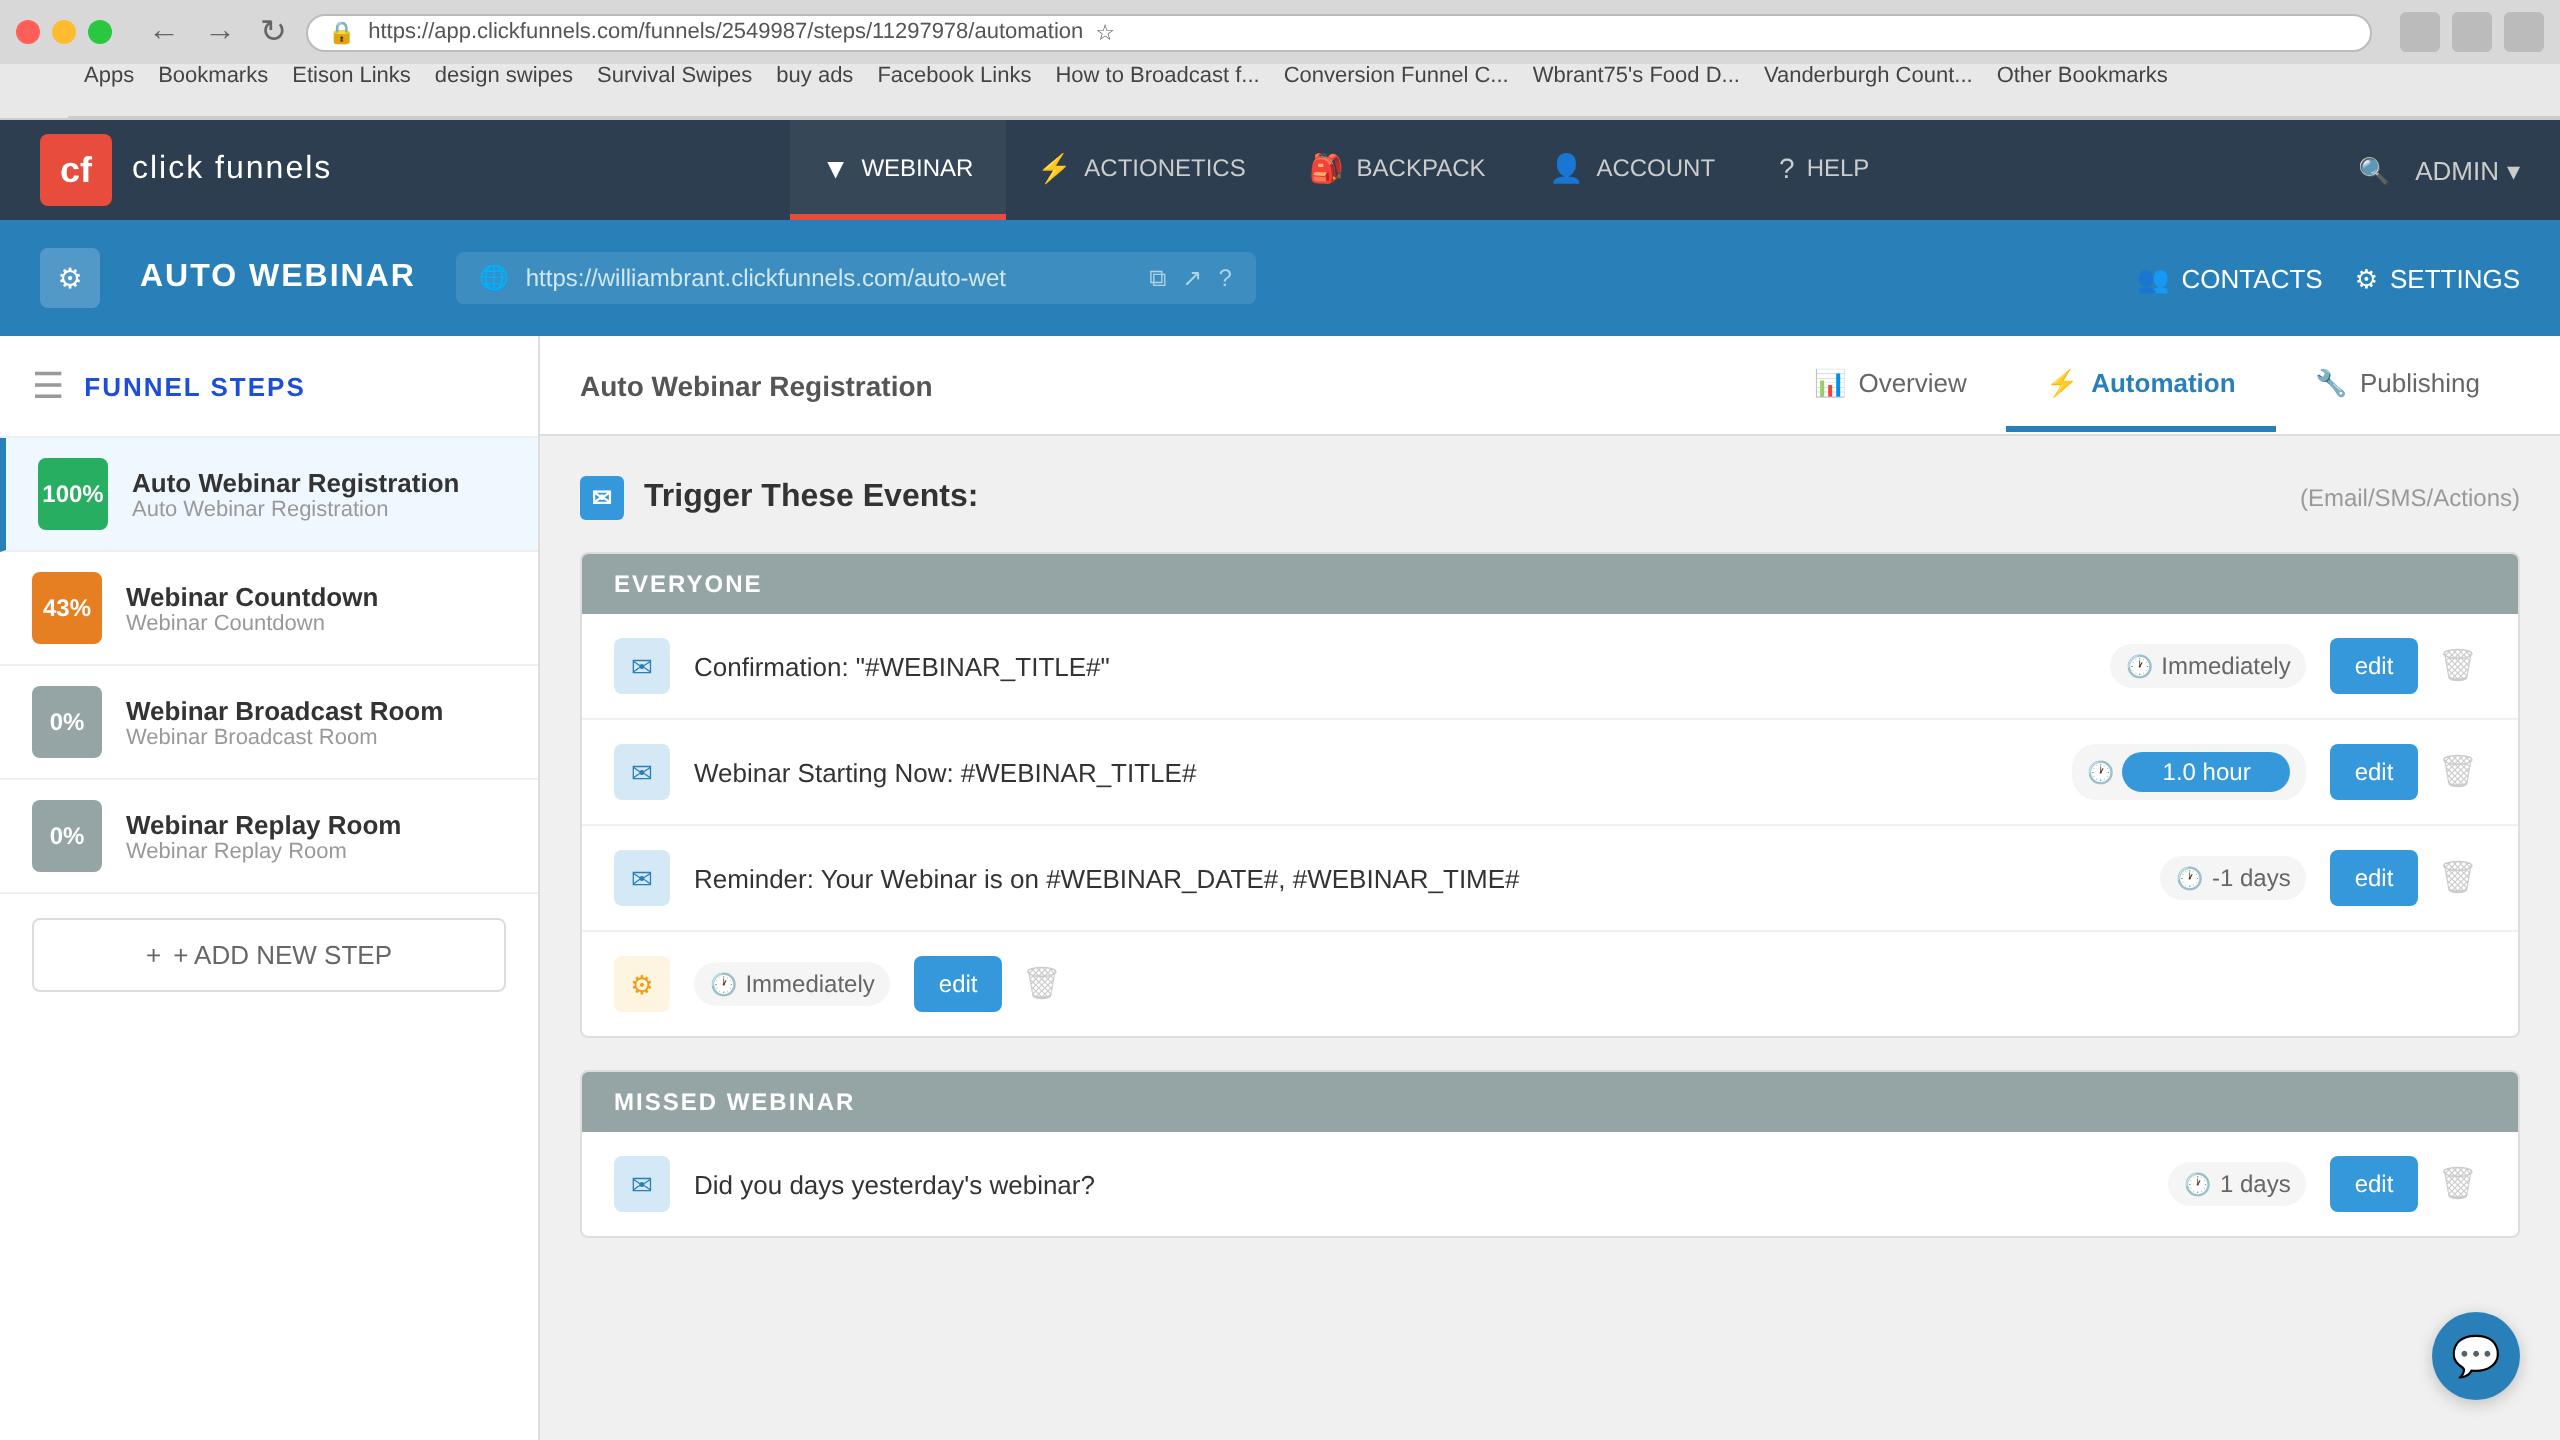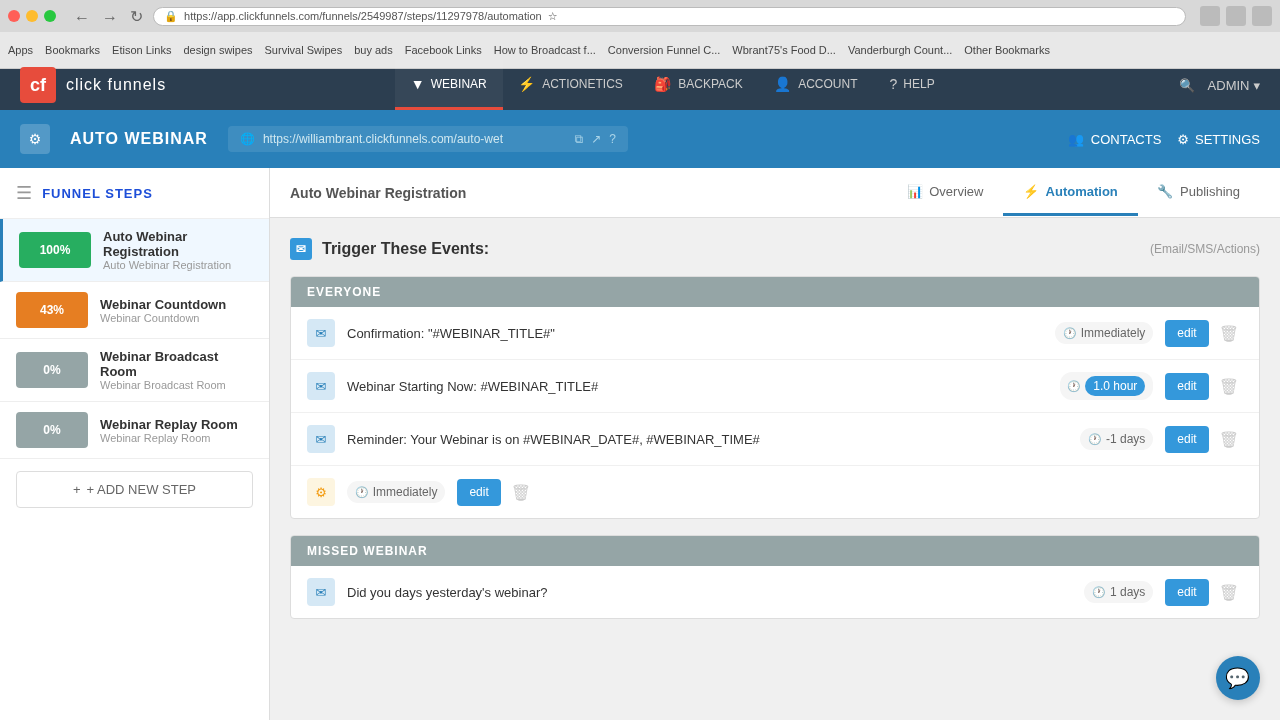--- a/index.html
+++ b/index.html
@@ -40,26 +40,27 @@
       gap: 6px;
     }
     .address-bar span { color: #555; font-size: 11px; }
     .browser-icons { display: flex; gap: 6px; margin-left: 8px; }
     .browser-icon { width: 20px; height: 20px; background: #bbb; border-radius: 3px; }
 
     .bookmarks-bar {
       background: #e8e8e8;
       height: 28px;
       display: flex;
-      align-items: center;
-      padding: 18px 8px;
+      align-items: flex-start;
+      padding: 0 8px;
       gap: 12px;
       font-size: 11px;
       color: #444;
       border-bottom: 1px solid #ccc;
+      margin-left: 34px;
     }
     .bookmark-item { cursor: pointer; white-space: nowrap; color: #444; text-decoration: none; }
 
     
     .app-header {
       background: #2c3e50;
       height: 50px;
       display: flex;
       align-items: center;
       padding: 0 20px;
@@ -194,21 +195,21 @@
     .funnel-step {
       display: flex;
       align-items: center;
       padding: 10px 16px;
       gap: 12px;
       border-bottom: 1px solid #eee;
       cursor: pointer;
     }
     .funnel-step.active { background: #f0f8ff; border-left: 3px solid #2980b9; }
     .step-percent {
-      width: 72px;
+      width: 35px;
       height: 36px;
       border-radius: 4px;
       display: flex;
       align-items: center;
       justify-content: center;
       color: white;
       font-size: 12px;
       font-weight: bold;
       flex-shrink: 0;
     }
@@ -343,21 +344,21 @@
       gap: 4px;
       color: #666;
       font-size: 12px;
       padding: 4px 8px;
       border-radius: 12px;
       background: #f5f5f5;
     }
     .timing-highlighted {
       background: #3498db;
       color: white;
-      padding: 3px 8px;
+      padding: 3px 20px;
       border-radius: 12px;
       font-size: 12px;
     }
     .clock-icon { color: #999; font-size: 11px; }
     .row-actions { display: flex; gap: 6px; }
     .row-edit-btn {
       background: #3498db;
       color: white;
       border: none;
       border-radius: 4px;

